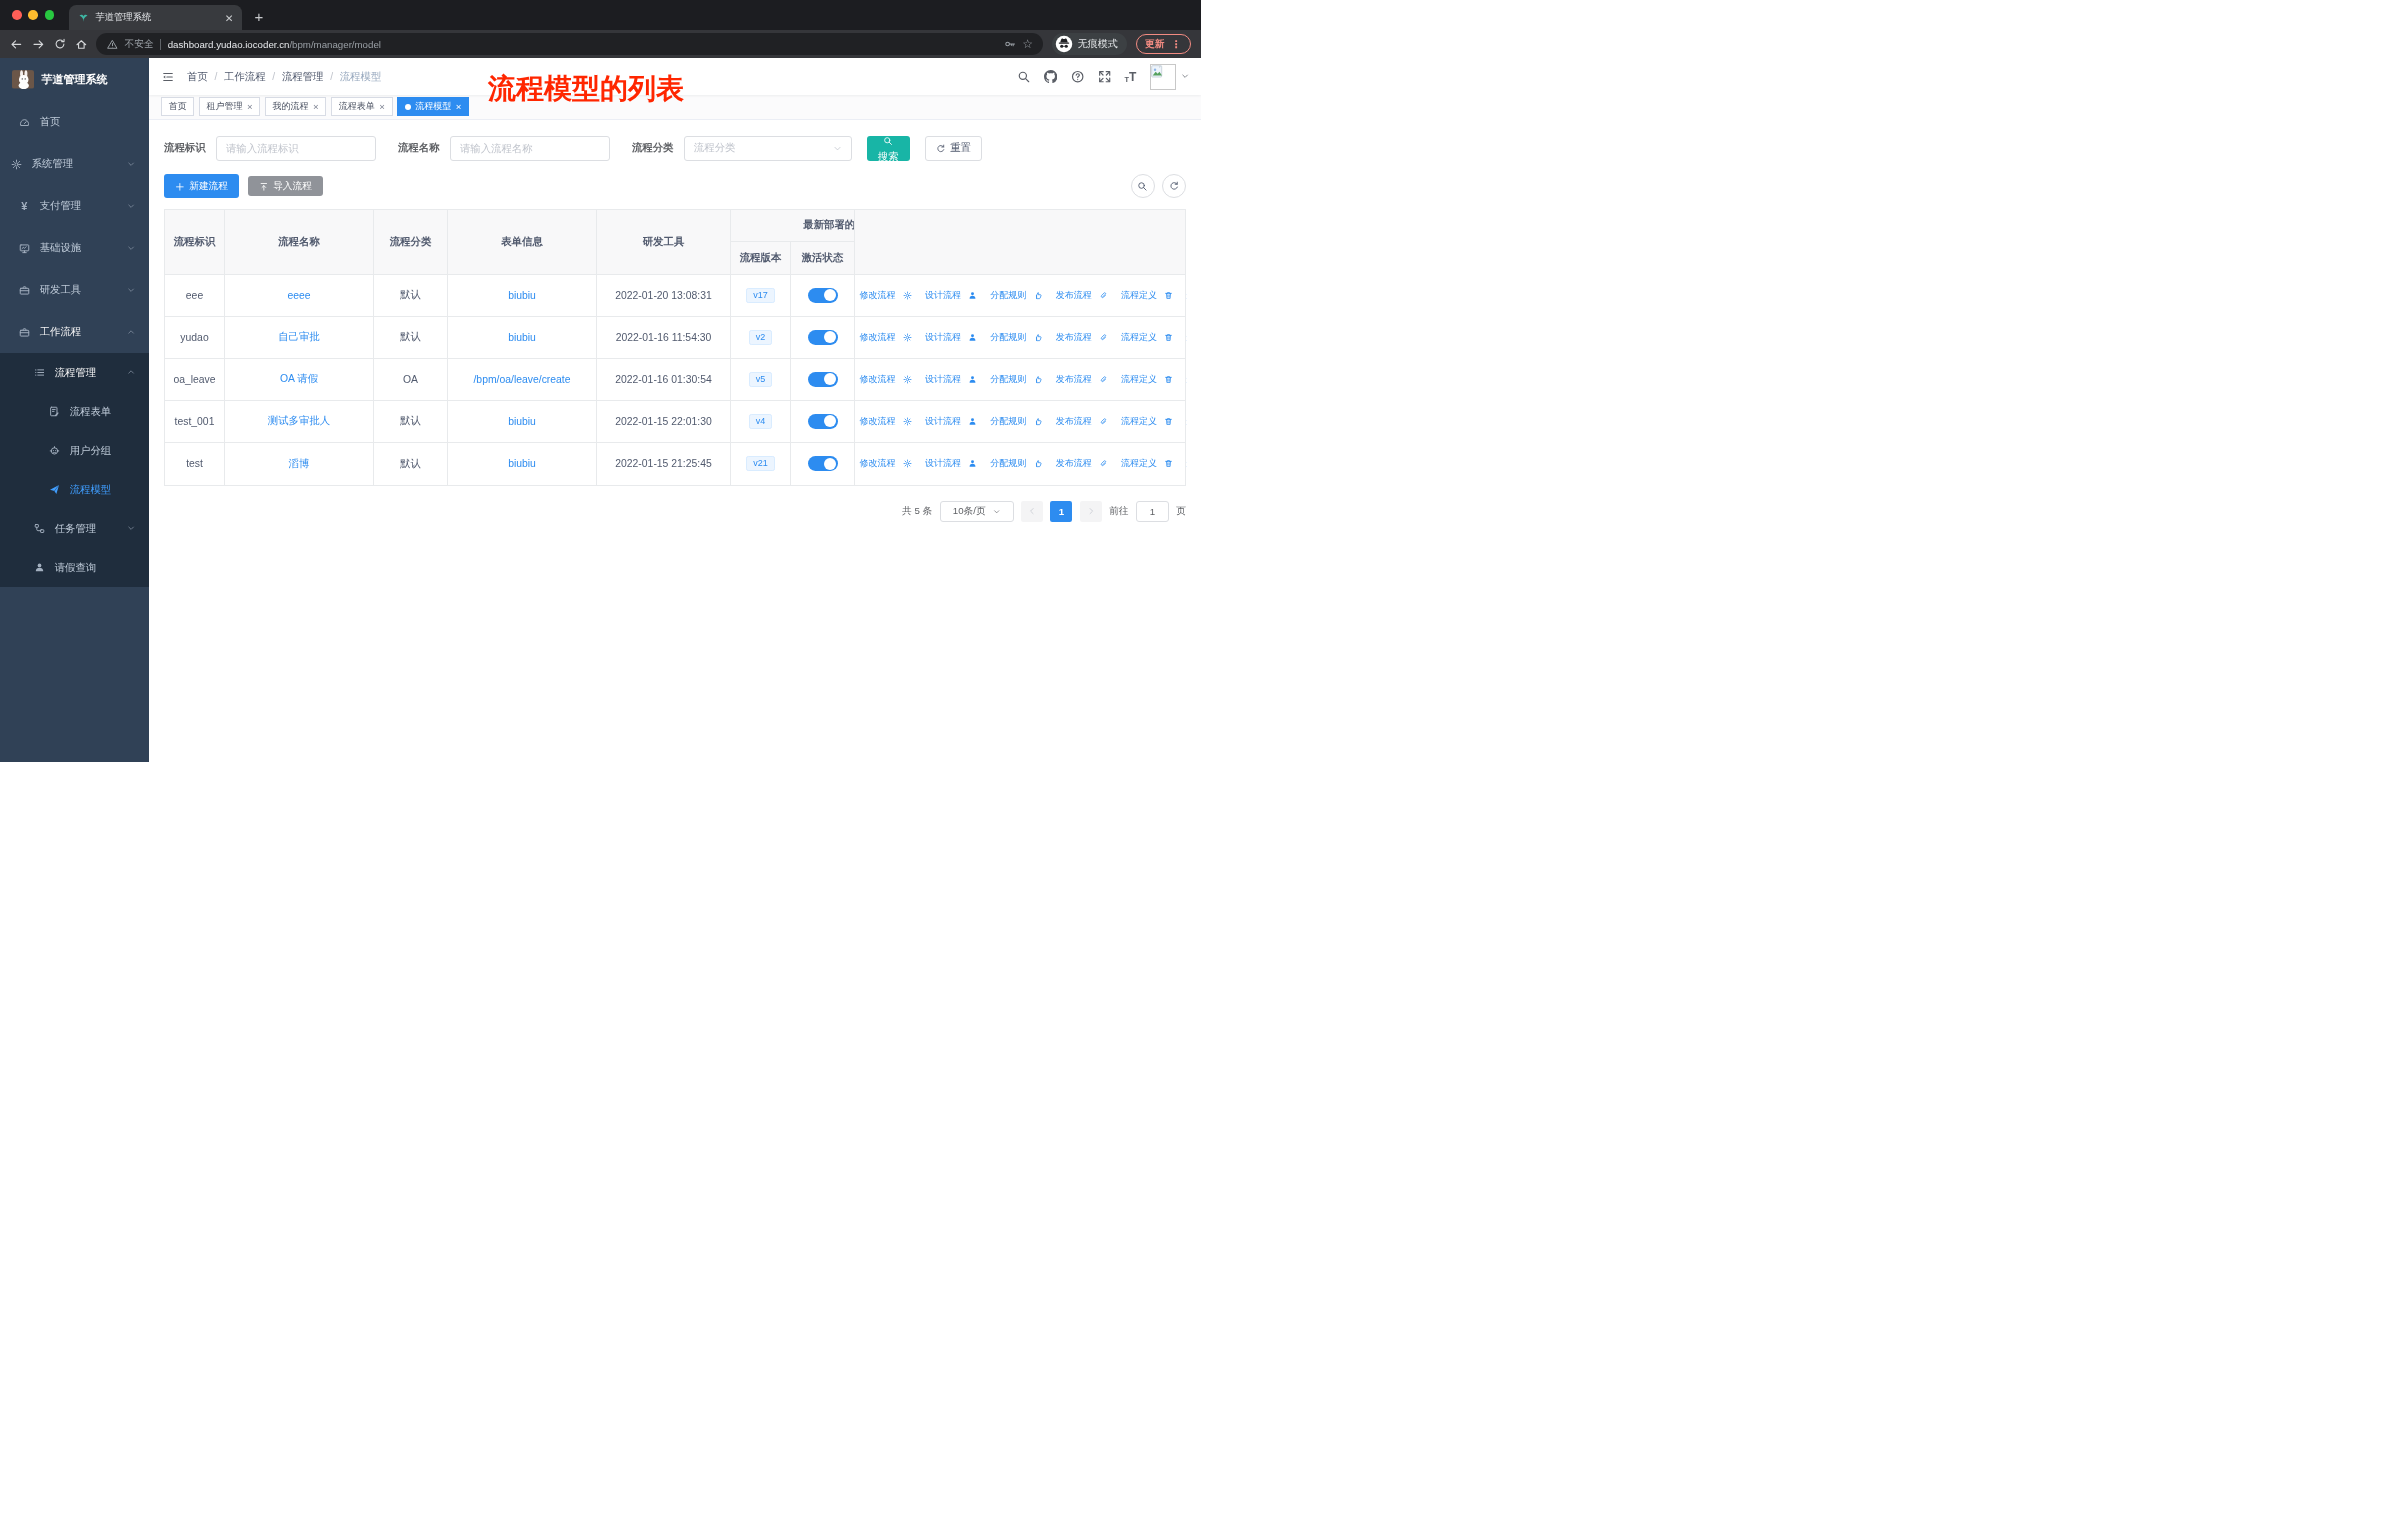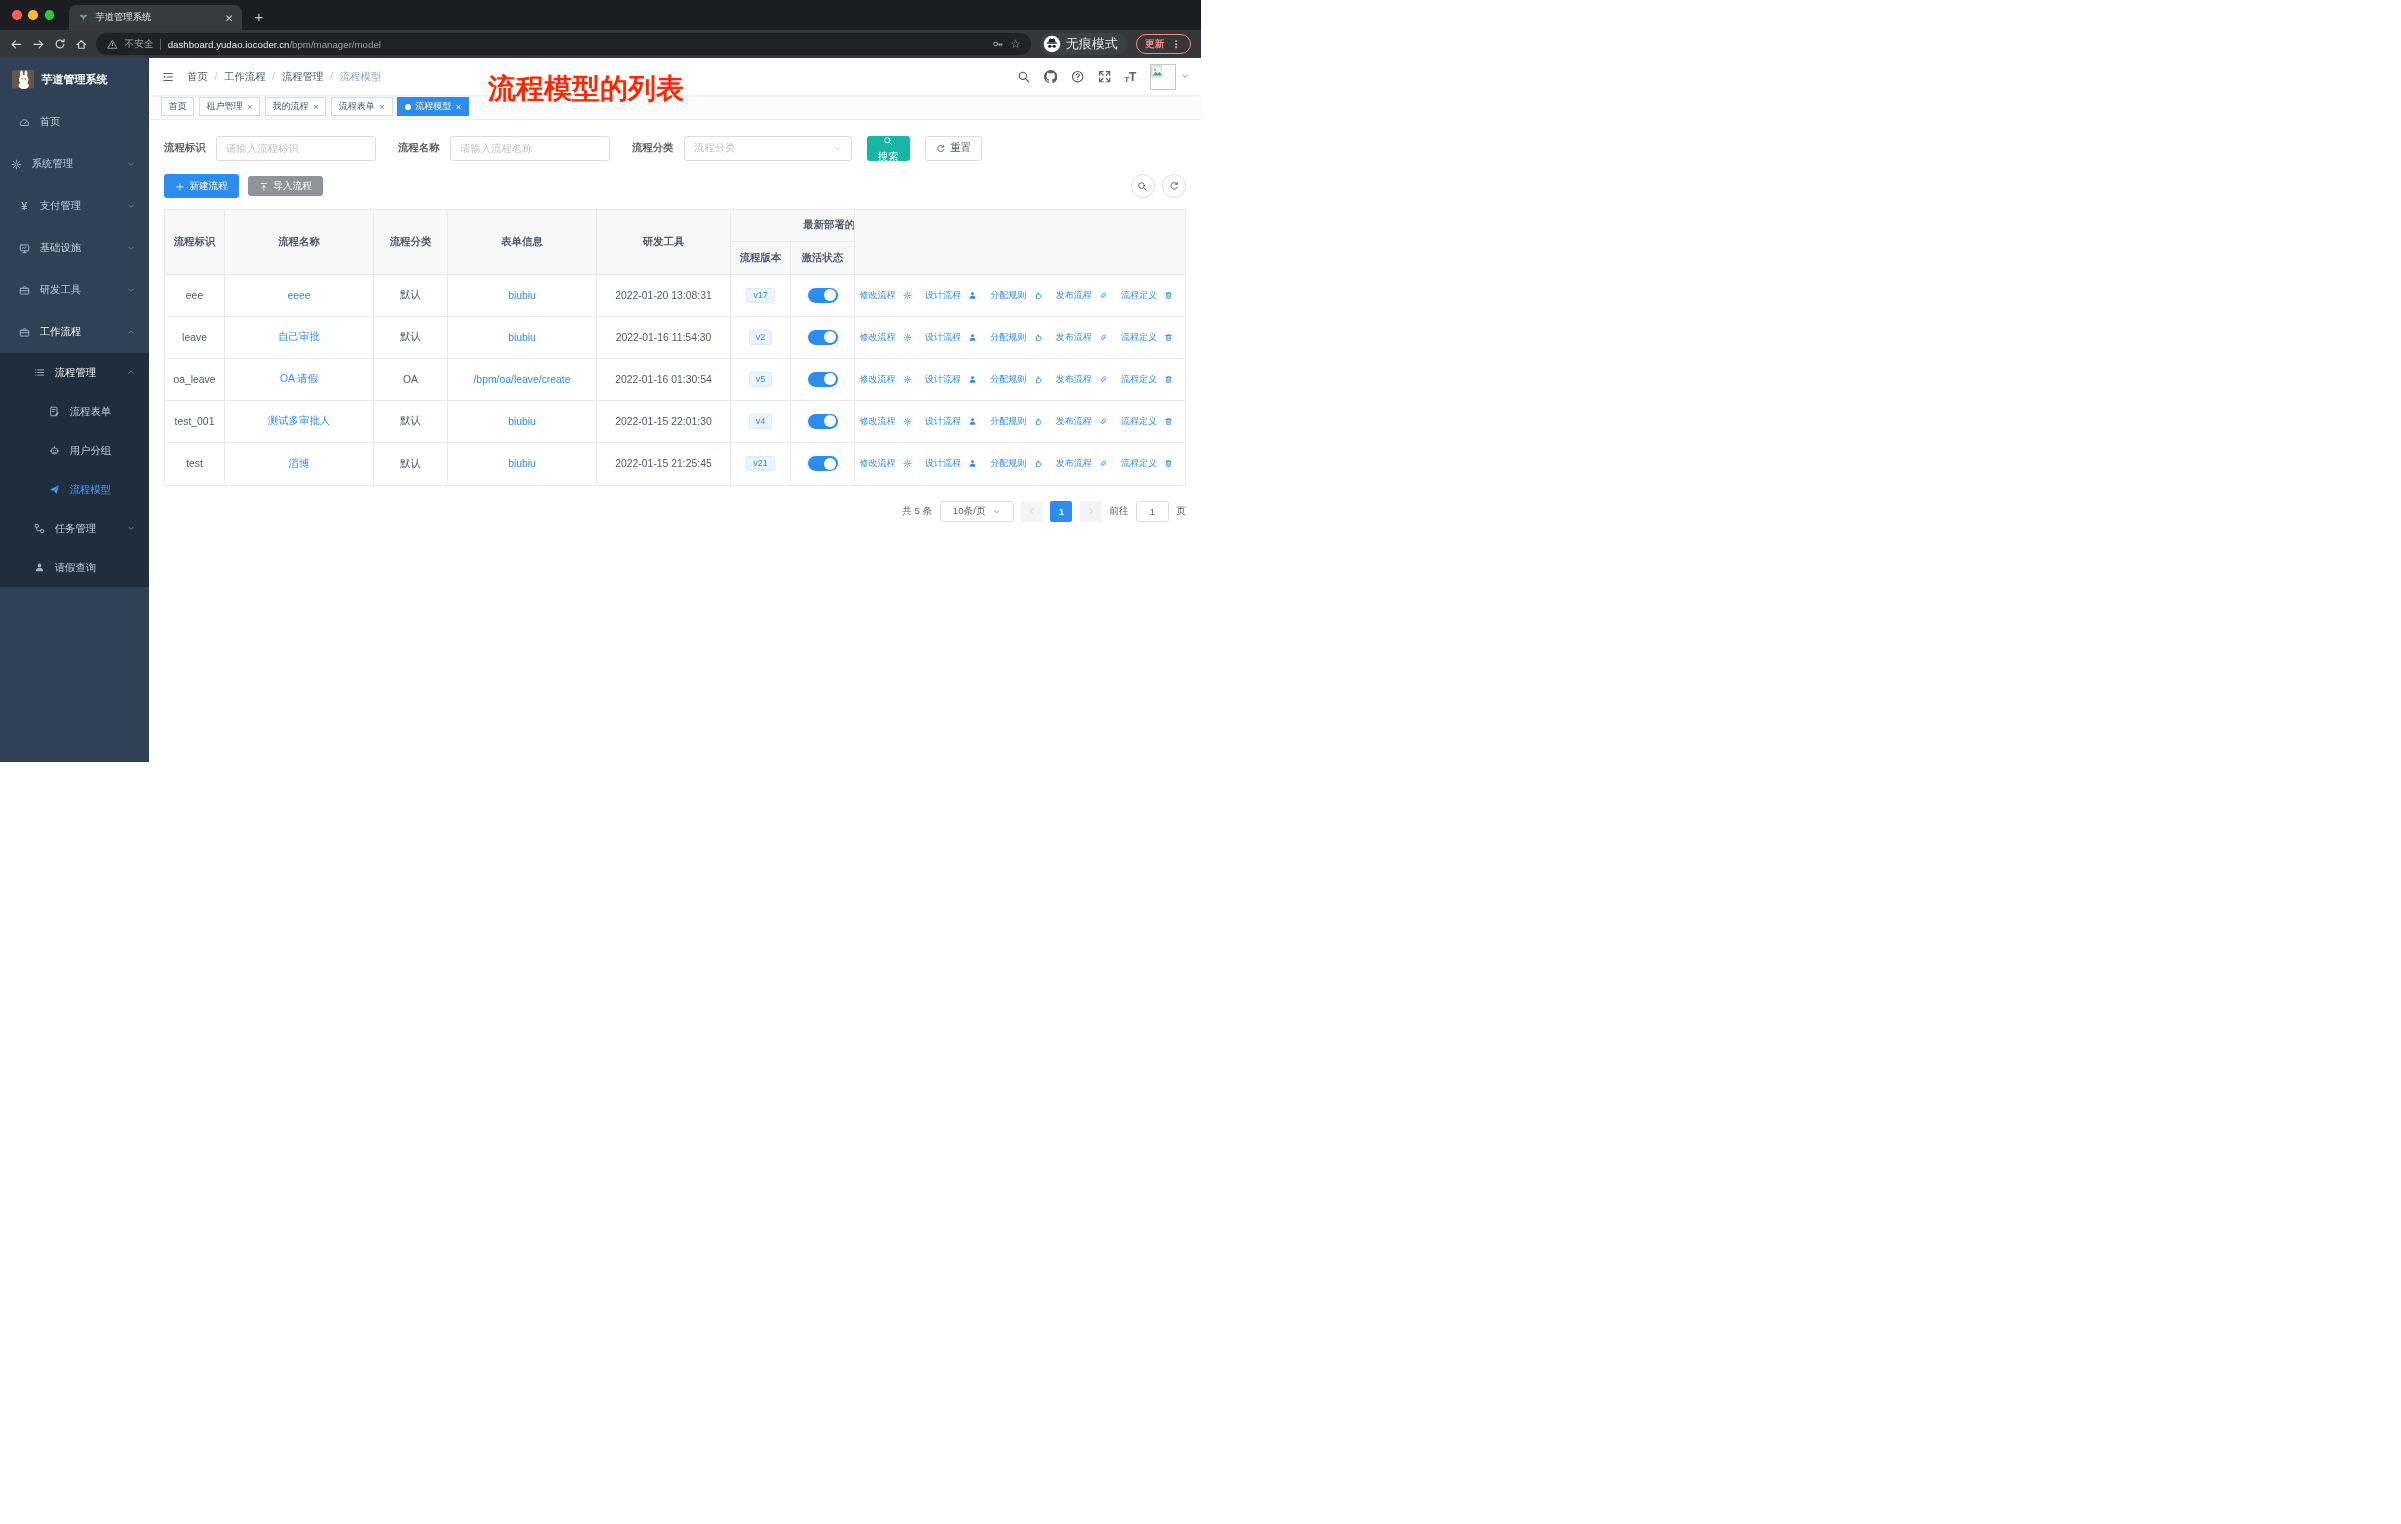--- a/index.html
+++ b/index.html
@@ -16,21 +16,21 @@
   .tab-title { white-space:nowrap; overflow:hidden; flex:1; }
   .tab-close { color:#c7c9cc; font-size:10.4px; }
   .newtab { color:#c7c9cc; font-size:15px; margin:0 0 6px 12px; line-height:15px; }
   .urlbar { height:28px; background:#35363a; display:flex; align-items:center; padding:0 10.4px; gap:9px; }
   .nav-ic { color:#d6d8da; display:flex; align-items:center; }
   .nav-ic.dim { color:#9aa0a6; }
   .addr { flex:1; height:21.6px; background:#202124; border-radius:11px; display:flex; align-items:center; padding:0 10.4px; gap:6.7px; color:#9aa0a6; font-size:9.7px; }
   .addr .domain { color:#e8eaed; }
   .addr .divider { width:0.7px; height:11px; background:#5f6368; }
   .addr-spacer { flex:1; }
-  .incog { height:21.6px; background:#3c4043; border-radius:11px; color:#e8eaed; font-size:13px; display:flex; align-items:center; gap:5.2px; padding:0 9px 0 2.2px; }
+  .incog { height:21.6px; background:#3c4043; border-radius:11px; color:#e8eaed; font-size:10px; display:flex; align-items:center; gap:5.2px; padding:0 9px 0 2.2px; }
   .update { height:20px; border:1.5px solid #f28b82; border-radius:11px; color:#f28b82; font-size:9.7px; font-weight:700; display:flex; align-items:center; gap:6.7px; padding:0 8.2px; }
 
   
   .app { display:flex; height:704px; }
   .sidebar { width:149px; background:#304156; color:#bfcbd9; flex-shrink:0; overflow:hidden; }
   .logo { height:43px; display:flex; align-items:center; gap:7.4px; padding-left:12px; color:#fff; font-weight:700; font-size:11px; }
   .logo-img { width:22px; height:18.6px; border-radius:2.2px; overflow:hidden; flex-shrink:0; }
   .menu-item { height:42px; display:flex; align-items:center; font-size:10.4px; cursor:pointer; position:relative; color:#bfcbd9; }
   .menu-item.lvl1, .menu-item.lvl2 { height:39px; }
   .menu-item.opened { color:#f4f4f5; }
@@ -608,21 +608,21 @@
                   <span>
                     <svg viewBox="0 0 16 16" fill="none" stroke="currentColor" stroke-width="1.4" stroke-linecap="round" stroke-linejoin="round">
                       <path d="M2.8 4.2h10.4M6.2 4.2V2.8h3.6v1.4M4.4 4.2l.7 9h5.8l.7-9M6.8 6.8v4M9.2 6.8v4"></path>
                     </svg>
                   </span>
                   <span>删除</span>
                 </span>
               </div>
             </div>
             <div class="tr">
-              <div class="td">leave</div>
+              <div class="td">yudao</div>
               <div class="td">
                 <span class="link">自己审批</span>
               </div>
               <div class="td">默认</div>
               <div class="td">
                 <span class="link">biubiu</span>
               </div>
               <div class="td">2022-01-16 11:54:30</div>
               <div class="td">
                 <span class="vtag">v2</span>

